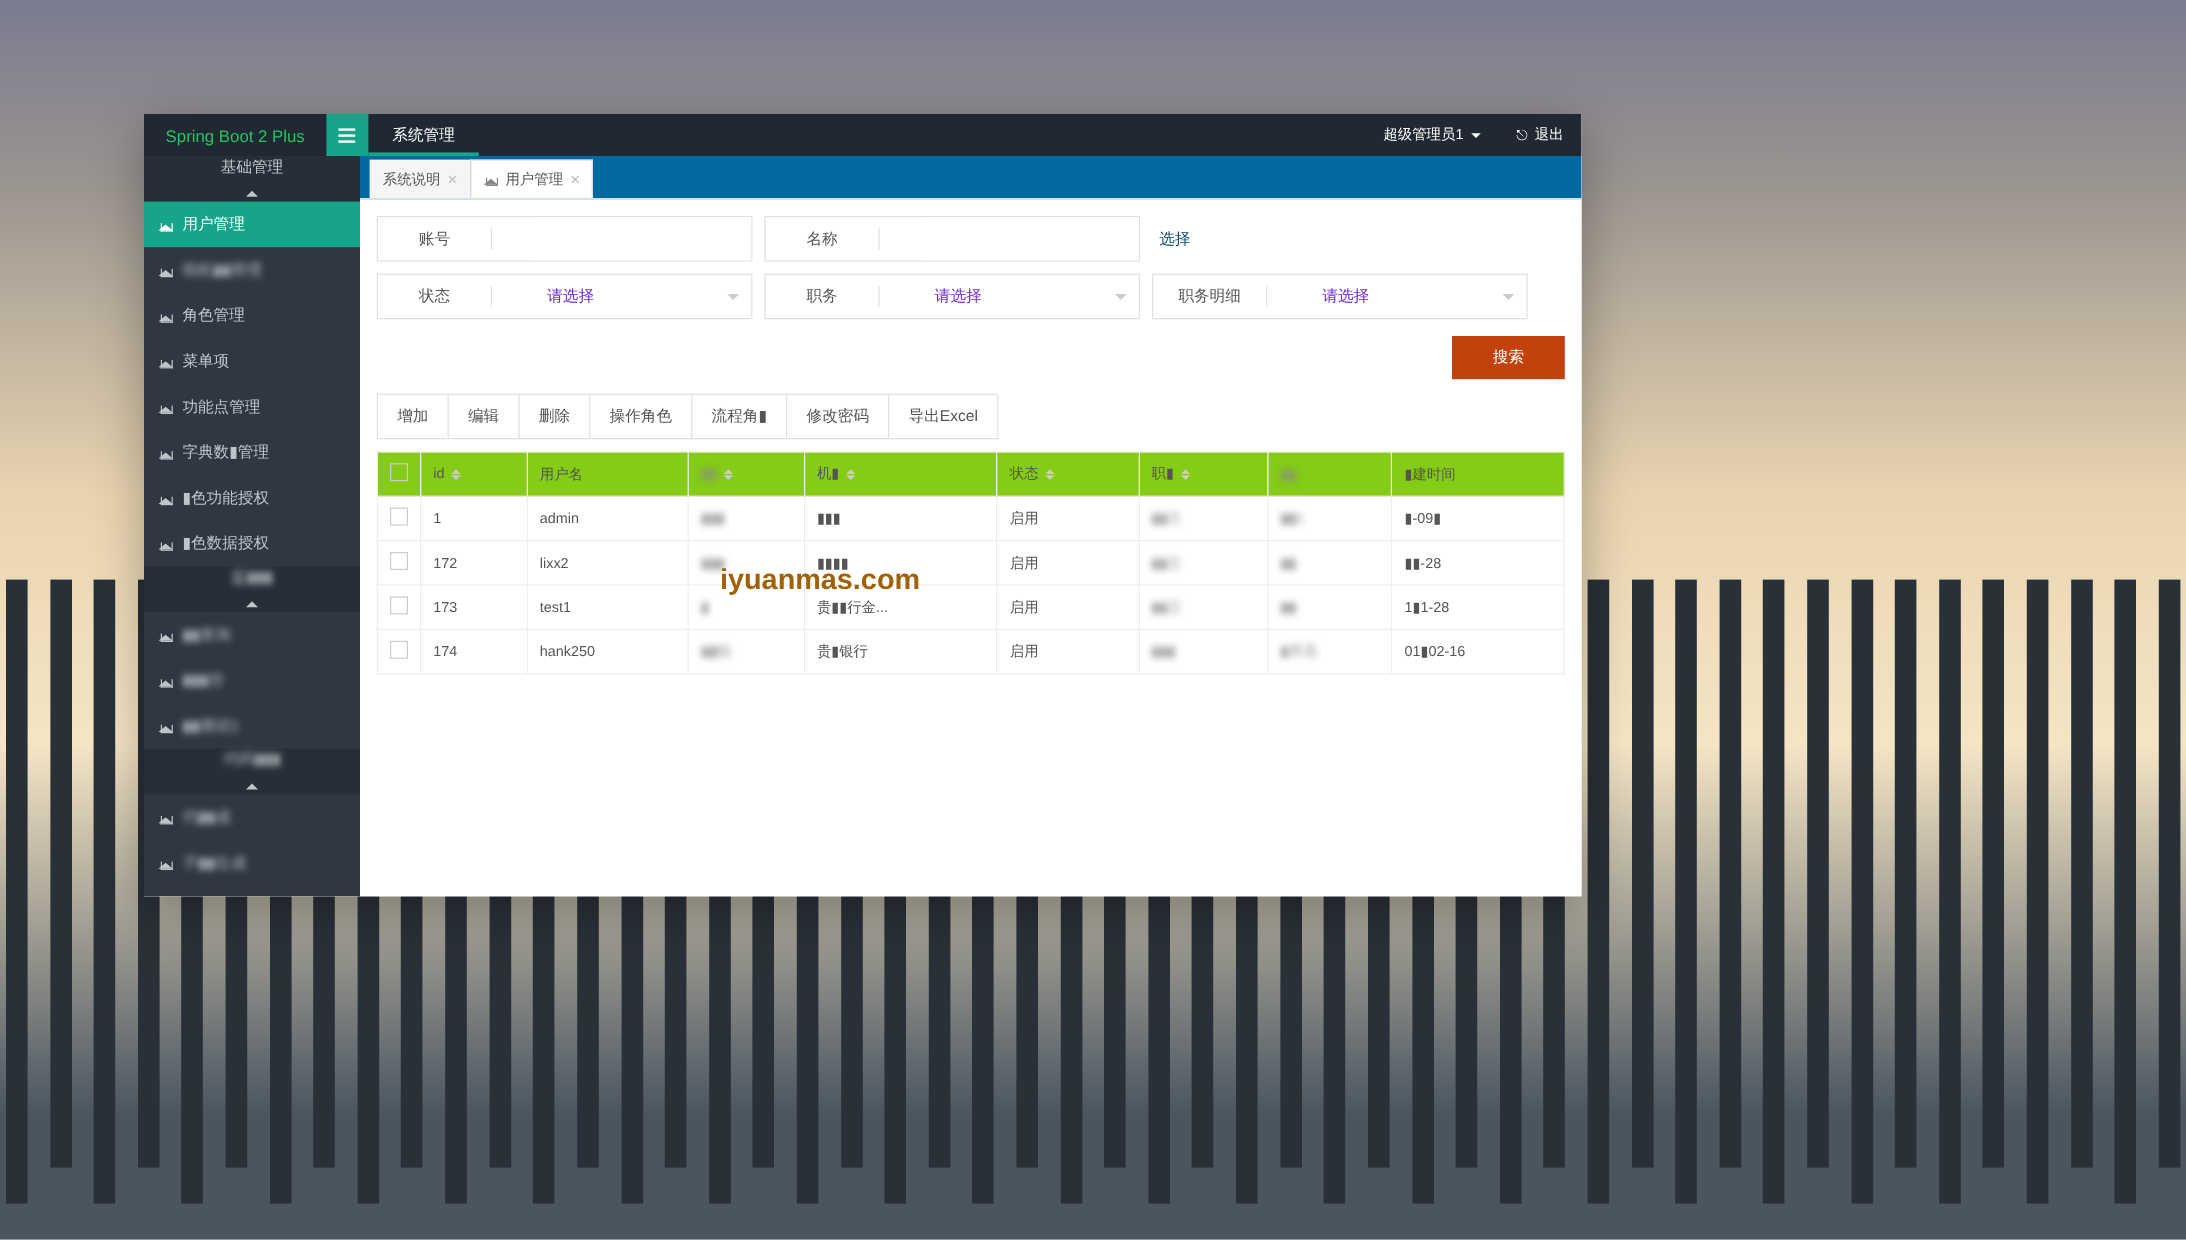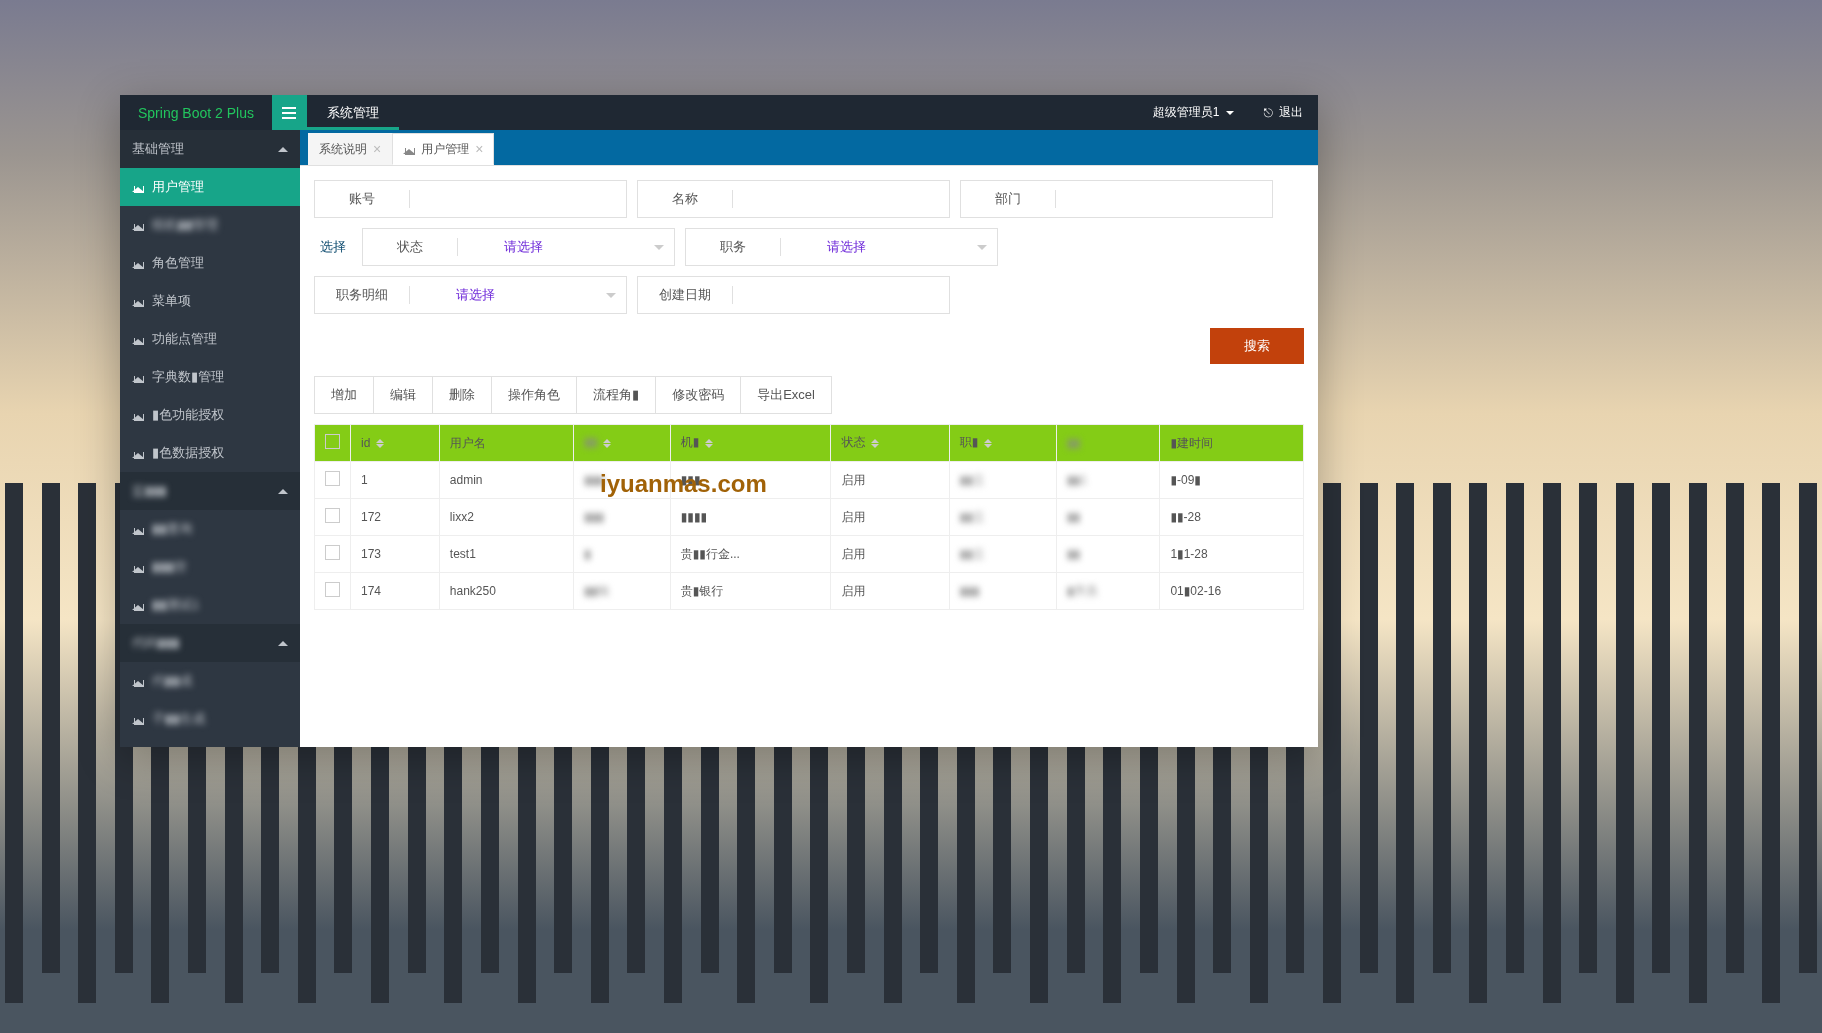--- a/index.html
+++ b/index.html
@@ -25,21 +25,21 @@
 .hamburger::before { top: -5px; } .hamburger::after { top: 5px; }
 .top-nav-item { padding: 0 20px; font-size: 13px; height: 35px; display: flex; align-items: center; position: relative; cursor: pointer; }
 .top-nav-item.active::after { content: ""; position: absolute; bottom: 0; left: 0; right: 0; height: 3px; background: #17a589; }
 .topbar-spacer { flex: 1; }
 .user-sect { padding: 0 15px; font-size: 12px; display: flex; align-items: center; gap: 6px; cursor: pointer; }
 .logout-sect { padding: 0 15px; font-size: 12px; display: flex; align-items: center; gap: 6px; cursor: pointer; }
 .caret-down { border: 4px solid transparent; border-top-color: #fff; margin-top: 4px; }
 
 .body-row { display: flex; height: 617px; }
 .sidebar { width: 180px; background: #2e3742; color: #c0c5cb; overflow-y: hidden; }
-.side-group { height: 38px; padding: 0 12px; display: flex; align-items: center; justify-content: space-between; font-size: 13px; background: #262f38; cursor: pointer; }
+.side-group { height: 38px; padding: 0 12px; display: flex; align-items: center; justify-content: space-between; font-size: 13px; background: #262f38; cursor: pointer; flex-direction: column; }
 .side-item { height: 38px; padding: 0 12px; display: flex; align-items: center; gap: 8px; font-size: 13px; cursor: pointer; }
 .side-item.active { background: #17a589; color: #fff; }
 .home-ico { display: inline-block; width: 12px; height: 12px; position: relative; }
 .home-ico::before { content: ""; position: absolute; bottom: 0; left: 2px; width: 8px; height: 6px; border: 1px solid currentColor; border-top: none; }
 .home-ico::after { content: ""; position: absolute; top: 0; left: 0; border: 6px solid transparent; border-bottom: 5px solid currentColor; }
 .chev-up { border: 5px solid transparent; border-bottom-color: #c0c5cb; margin-bottom: 4px; }
 .blur-txt { filter: blur(3px); }
 
 .main { flex: 1; background: #fff; display: flex; flex-direction: column; }
 .tabstrip { height: 36px; background: #0369a1; display: flex; align-items: flex-end; padding: 0 8px; border-bottom: 1px solid #e0e0e0; }
@@ -235,24 +235,20 @@
       <div class="content">
         <div class="filters">
           <div class="fld">
             <span class="fld-label">账号</span>
             <input class="fld-input" style="">
           </div>
           <div class="fld">
             <span class="fld-label">名称</span>
             <input class="fld-input" style="">
           </div>
-          <div class="fld">
-            <span class="fld-label">部门</span>
-            <input class="fld-input" style="">
-          </div>
           <span class="link-txt">选择</span>
           <div class="fld">
             <span class="fld-label">状态</span>
             <div class="fld-select">
               <span>请选择</span>
               <span class="sel-arrow"></span>
             </div>
           </div>
           <div class="fld">
             <span class="fld-label">职务</span>
@@ -260,24 +256,20 @@
               <span>请选择</span>
               <span class="sel-arrow"></span>
             </div>
           </div>
           <div class="fld">
             <span class="fld-label">职务明细</span>
             <div class="fld-select">
               <span>请选择</span>
               <span class="sel-arrow"></span>
             </div>
-          </div>
-          <div class="fld">
-            <span class="fld-label">创建日期</span>
-            <input class="fld-input" style="">
           </div>
         </div>
 
         <div class="clearfix">
           <button class="search-btn">搜索</button>
         </div>
 
         <div class="toolbar">
           <button class="tb-btn">增加</button>
           <button class="tb-btn">编辑</button>

